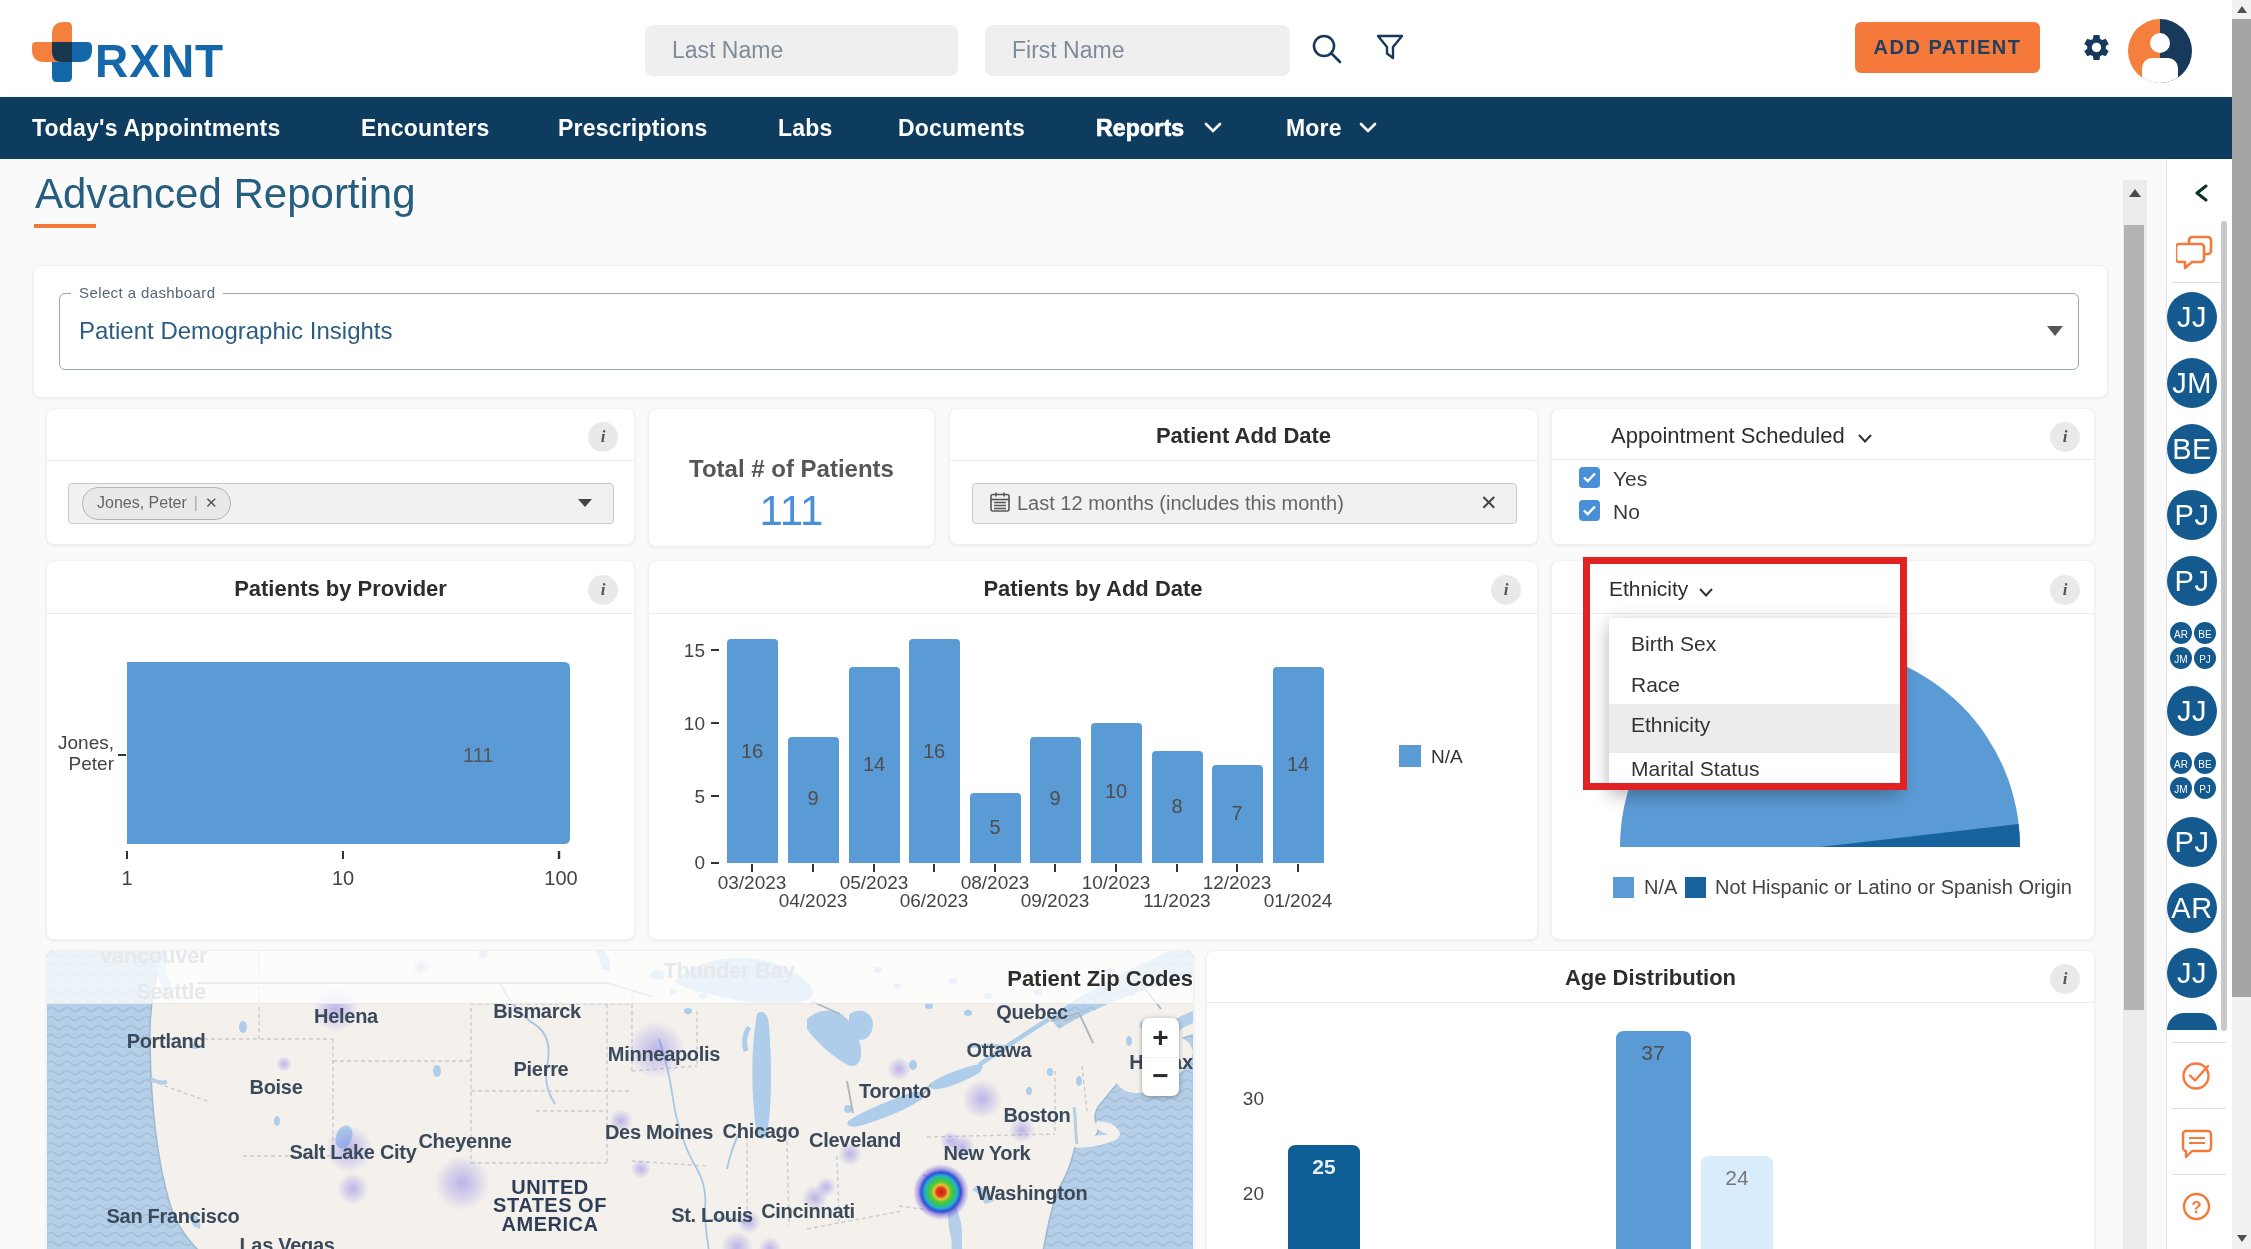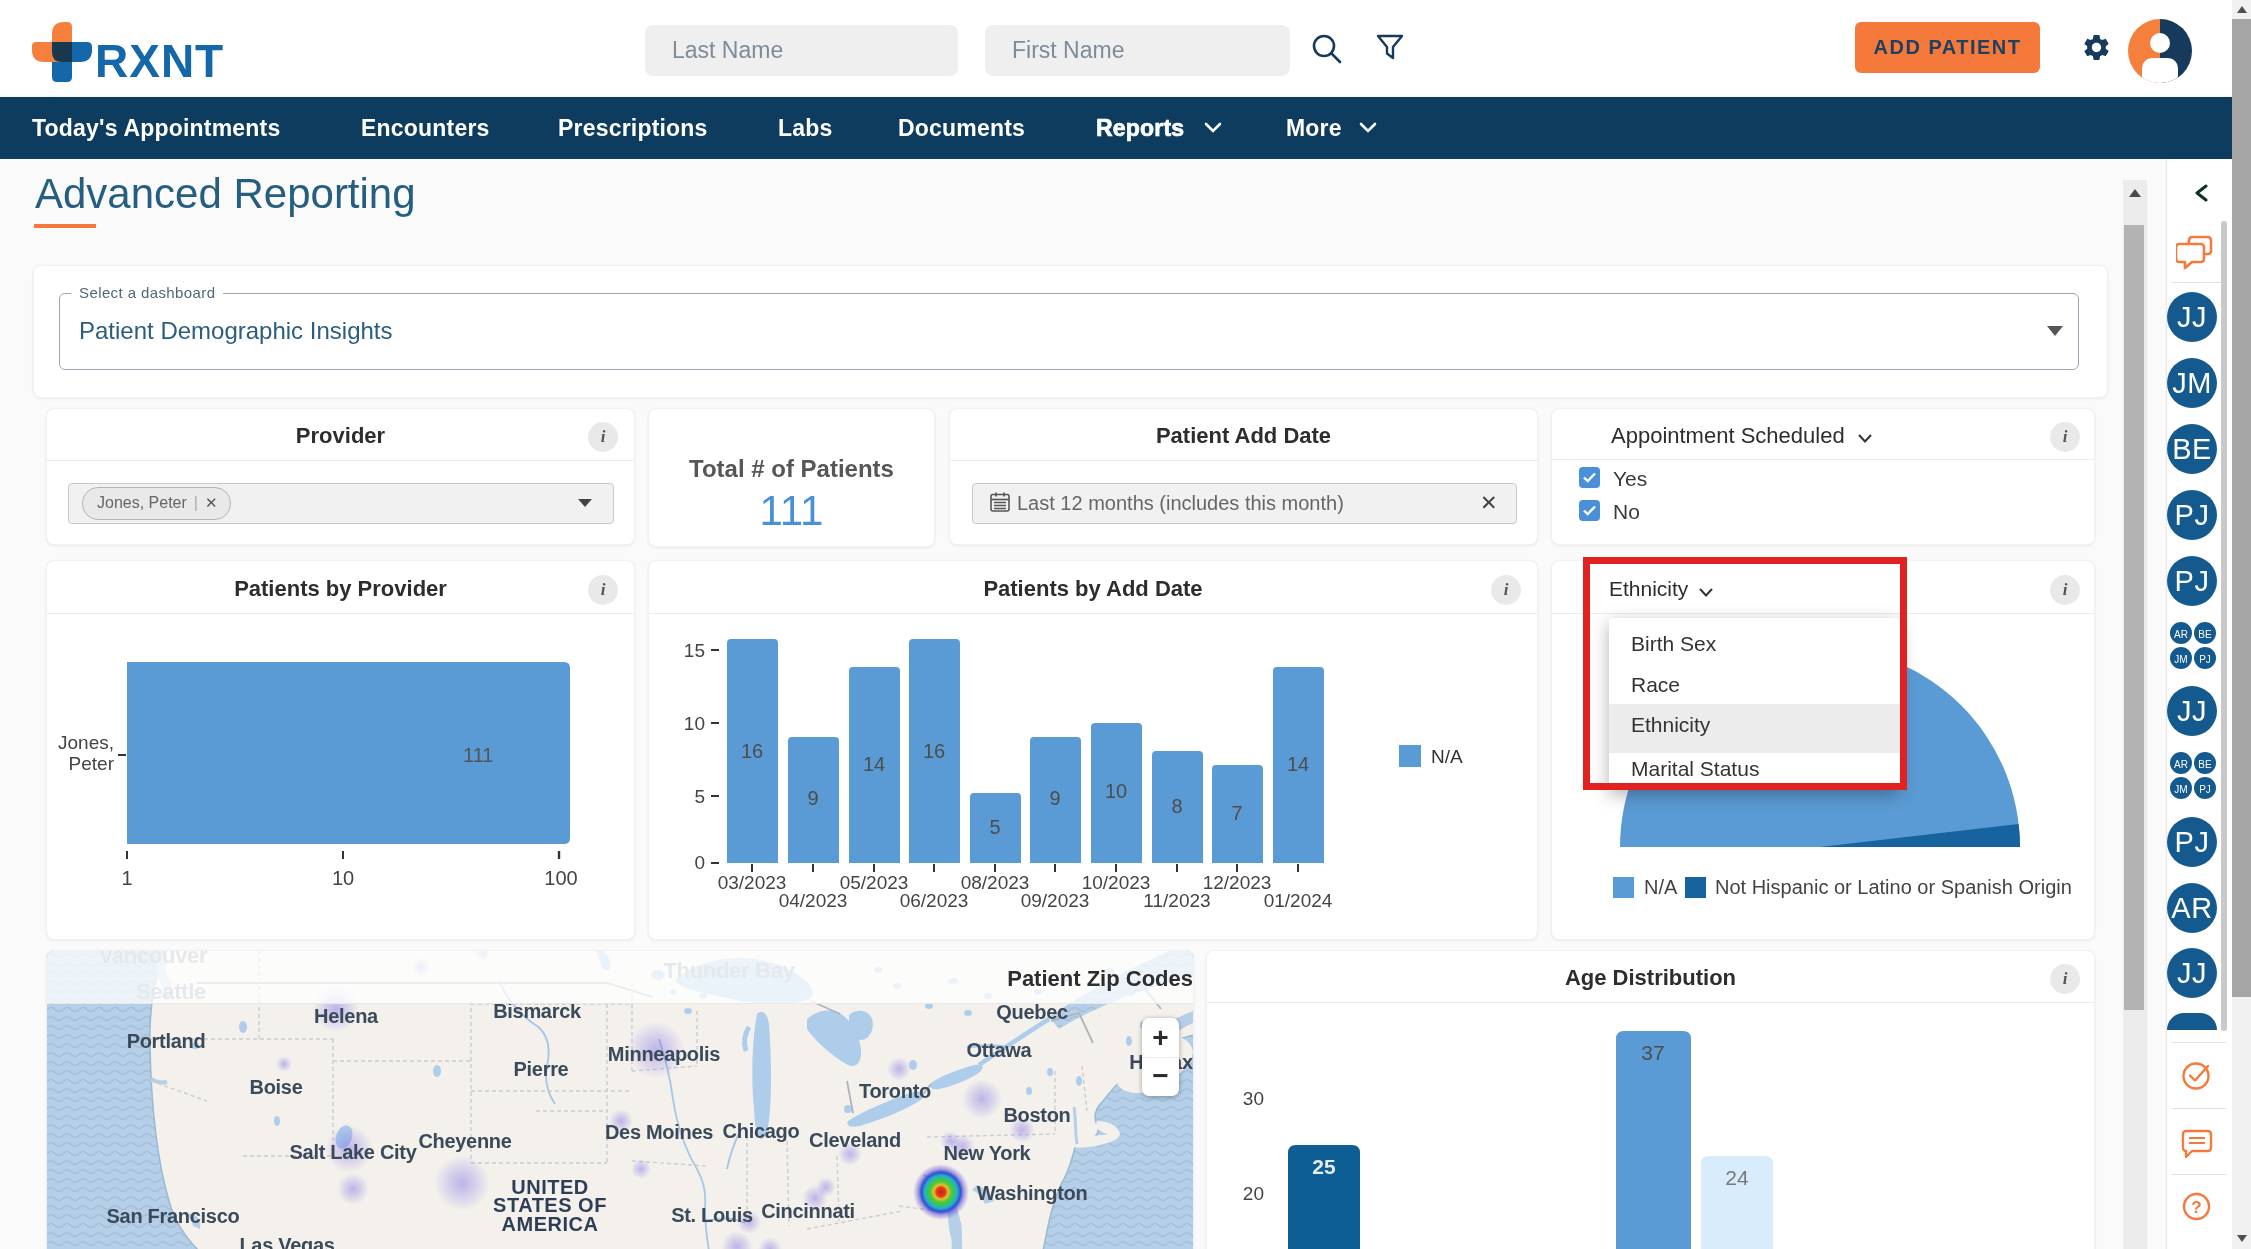--- a/index.html
+++ b/index.html
@@ -73,21 +73,20 @@
 <div class="card" style="left:33px;top:265px;width:2073px;height:131px"></div>
 <div class="abs" style="left:59px;top:293px;width:2018px;height:75px;border:1px solid #9aa6b4;border-radius:6px"></div>
 <div class="abs" style="left:71px;top:284px;padding:0 8px;background:#fff;font-size:15px;color:#53677a;letter-spacing:.4px">Select a dashboard</div>
 <div class="abs" style="left:79px;top:317px;font-size:24px;color:#2b5d80">Patient Demographic Insights</div>
 <svg class="abs" style="left:2046px;top:325px" width="18" height="12" viewBox="0 0 18 12">
       <path d="M1,1 L9,11 L17,1 Z" fill="#555"></path>
     </svg>
 
 <div class="card" style="left:46px;top:408px;width:587px;height:135px">
   <div class="chd" style="height:51px"></div>
-  <div class="abs htxt" style="left:0;width:100%;top:14px;text-align:center">Provider</div>
   <div class="info" style="left:541px;top:13px">i</div>
   <div class="gsel" style="left:21px;top:74px;width:544px;height:39px"></div>
   <div class="abs" style="left:35px;top:78px;height:31px;background:#e9e9e9;border:1px solid #b5b5b5;border-radius:16px;color:#666;font-size:16px;line-height:29px;padding:0 12px 0 14px;white-space:nowrap">Jones, Peter<span style="color:#aaa;padding:0 7px">|</span><span style="color:#555;font-size:15px">✕</span></div>
   <svg class="abs" style="left:530px;top:89px" width="16" height="10" viewBox="0 0 16 10">
         <path d="M1,1 L8,9 L15,1 Z" fill="#444"></path>
       </svg>
 </div>
 <div class="card" style="left:648px;top:408px;width:285px;height:137px">
   <div class="abs" style="left:0;width:100%;top:446px;text-align:center;font-size:24px;font-weight:bold;color:#565656;top:46px">Total # of Patients</div>
   <div class="abs" style="left:0;width:100%;top:78px;text-align:center;font-size:42px;color:#4a90d9">111</div>

